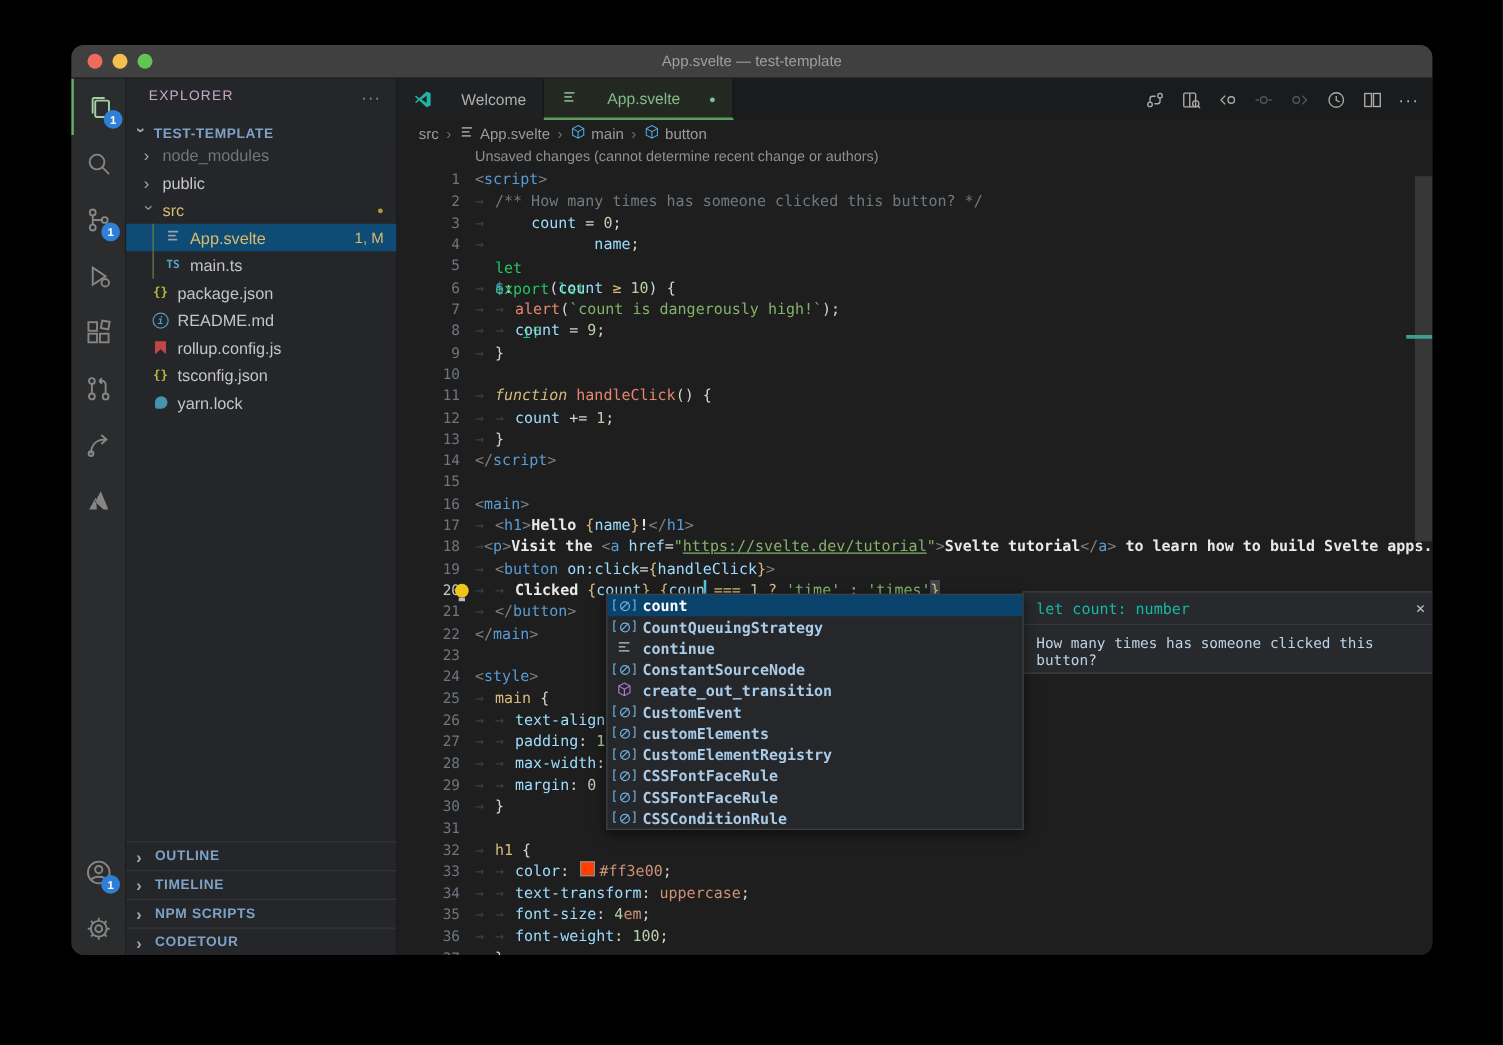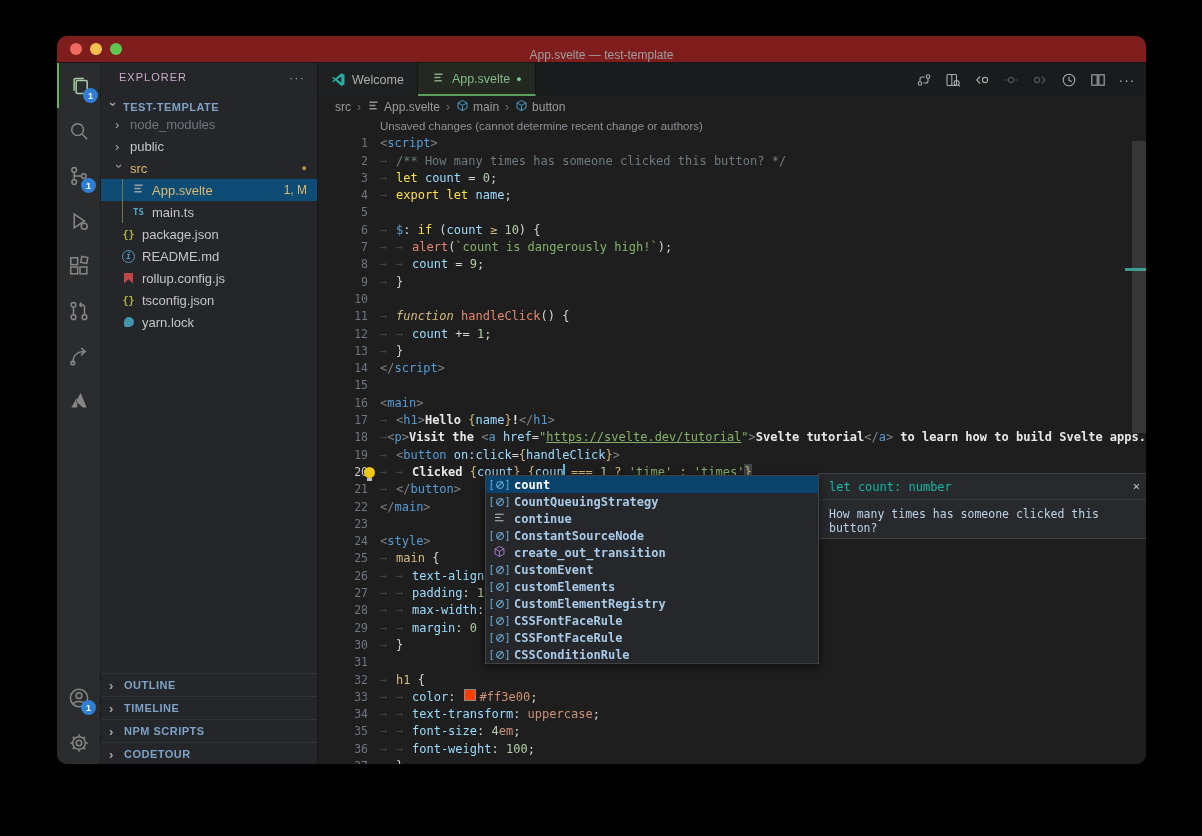--- a/index.html
+++ b/index.html
@@ -1,21 +1,21 @@
 <!DOCTYPE html>
 <html><head>
 <meta charset="utf-8">
 <style>
   html,body{margin:0;padding:0;}
   body{width:1202px;height:836px;background:#000;position:relative;overflow:hidden;
        font-family:"Liberation Sans",sans-serif;-webkit-font-smoothing:antialiased;}
   .window{position:absolute;left:57px;top:36px;width:1089px;height:728px;background:#1e1e1e;
           border-radius:10px;overflow:hidden;box-shadow:0 22px 60px rgba(0,0,0,.8);}
   
-  .titlebar{height:26px;background:#7f1d1d;display:flex;align-items:flex-end;justify-content:center;
+  .titlebar{height:26px;background:#404040;display:flex;align-items:center;justify-content:center;
             position:relative;border-bottom:1px solid #171717;}
   .lights{position:absolute;left:13px;top:0;height:26px;display:flex;align-items:center;gap:8px;}
   .light{width:12px;height:12px;border-radius:50%;}
   .l-close{background:#ee6a5f;}.l-min{background:#f5bf4f;}.l-zoom{background:#61c554;}
   .wtitle{font-size:12px;color:#9f9f9f;}
   .main{display:flex;height:702px;}
   
   .activitybar{width:43px;background:#2b2c2d;display:flex;flex-direction:column;position:relative;flex:none;
                border-right:1px solid #1d1d1d;}
   .act{width:43px;height:45px;display:flex;align-items:center;justify-content:center;position:relative;color:#868686;}
@@ -48,40 +48,40 @@
            display:inline-flex;align-items:center;justify-content:center;font-style:italic;font-weight:bold;}
   .ic-git{width:8px;height:8px;border:1px solid #8a8a8a;transform:rotate(45deg);}
   .ic-rollup{width:9px;height:11px;background:#c04545;clip-path:polygon(0 0,100% 0,100% 100%,50% 62%,0 100%);}
   .ic-yarn{width:10px;height:10px;background:#4295ad;border-radius:50% 50% 50% 20%;}
   .sb-sections{position:absolute;left:0;right:0;bottom:0;}
   .sb-sec{height:22px;display:flex;align-items:center;gap:6px;padding-left:8px;border-top:1px solid #323439;
           font-size:11px;font-weight:bold;letter-spacing:.5px;color:#7ea2c6;}
   
   .editor{flex:1;display:flex;flex-direction:column;min-width:0;background:#1e1e1e;}
   .tabbar{height:33px;background:#1a1b1c;display:flex;position:relative;flex:none;}
-  .tab{display:flex;align-items:center;gap:6px;padding:0 13px;font-size:12.5px;color:#aeaeae;
+  .tab{display:flex;align-items:center;gap:23px;padding:0 13px;font-size:12.5px;color:#aeaeae;
        background:#1f2021;border-right:1px solid #141414;}
   .tab.active{background:#232821;color:#85b98b;border-bottom:2px solid #5d9e5d;}
   .mod-dot{color:#73c991;font-size:9px;}
   .tb-icons{position:absolute;right:8px;top:0;height:33px;display:flex;align-items:center;gap:7px;color:#ababab;}
   .tb-ic{width:22px;height:22px;display:flex;align-items:center;justify-content:center;}
   .tb-ic.dim{opacity:.4;}
   .crumbs{height:21px;display:flex;align-items:center;padding-left:17px;gap:6px;font-size:12px;color:#9b9b9b;flex:none;}
   .crumb{display:flex;align-items:center;gap:4px;}
   .csep{color:#6d6d6d;}
   
   .code{flex:1;position:relative;overflow:hidden;font-family:"DejaVu Sans Mono",monospace;font-size:12px;background:#1e1e1e;}
   .rows{position:absolute;top:1px;left:0;right:16px;}
   .row{display:flex;height:17.3px;line-height:17.3px;white-space:pre;}
   .ln{width:50px;flex:none;text-align:right;color:#6e7681;font-size:11.5px;}
   .ln.on{color:#c6c6c6;}
   .gpad{width:12px;flex:none;position:relative;}
   .ind{display:inline-block;width:16px;color:#3a4045;}
   .ann{color:#8b9197;font-family:"Liberation Sans",sans-serif;font-size:11.5px;}
-  .tk-ab{color:#808080;} .tk-tag{color:#569cd6;} .tk-attr{color:#9cdcfe;} .tk-kw{color:#fde047;}
+  .tk-ab{color:#808080;} .tk-tag{color:#569cd6;} .tk-attr{color:#9cdcfe;} .tk-kw{color:#22c55e;margin-top:36px;}
   .tk-kwf{color:#d7ba7d;font-style:italic;} .tk-fn{color:#e5876f;} .tk-v{color:#9cdcfe;}
   .tk-n2{color:#b5cea8;} .tk-s{color:#84b26a;} .tk-u{color:#84b26a;text-decoration:underline;}
   .tk-c{color:#6f7a80;} .tk-g{color:#d7ba7d;} .tk-w{color:#d4d4d4;}
   .tk-t2{color:#e8e8e8;font-weight:bold;} .tk-cp{color:#9cdcfe;} .tk-cv{color:#ce9178;} .tk-sel{color:#d7ba7d;}
   .tk-bm{color:#d7ba7d;background:#41464d;}
   .tk-err{color:#9cdcfe;text-decoration:underline wavy #3fa65c 1px;text-underline-offset:3px;}
   .cursor{display:inline-block;width:2px;height:15px;background:#4fc4e0;vertical-align:text-bottom;margin:0 -1px;}
   .swatch{display:inline-block;width:10px;height:10px;background:#ff3e00;border:1px solid #8a8a8a;
           vertical-align:-1px;margin:0 4px 0 1px;}
   .bulb{position:absolute;left:-4px;top:3px;width:11px;height:11px;background:#f0c419;border-radius:50%;}

